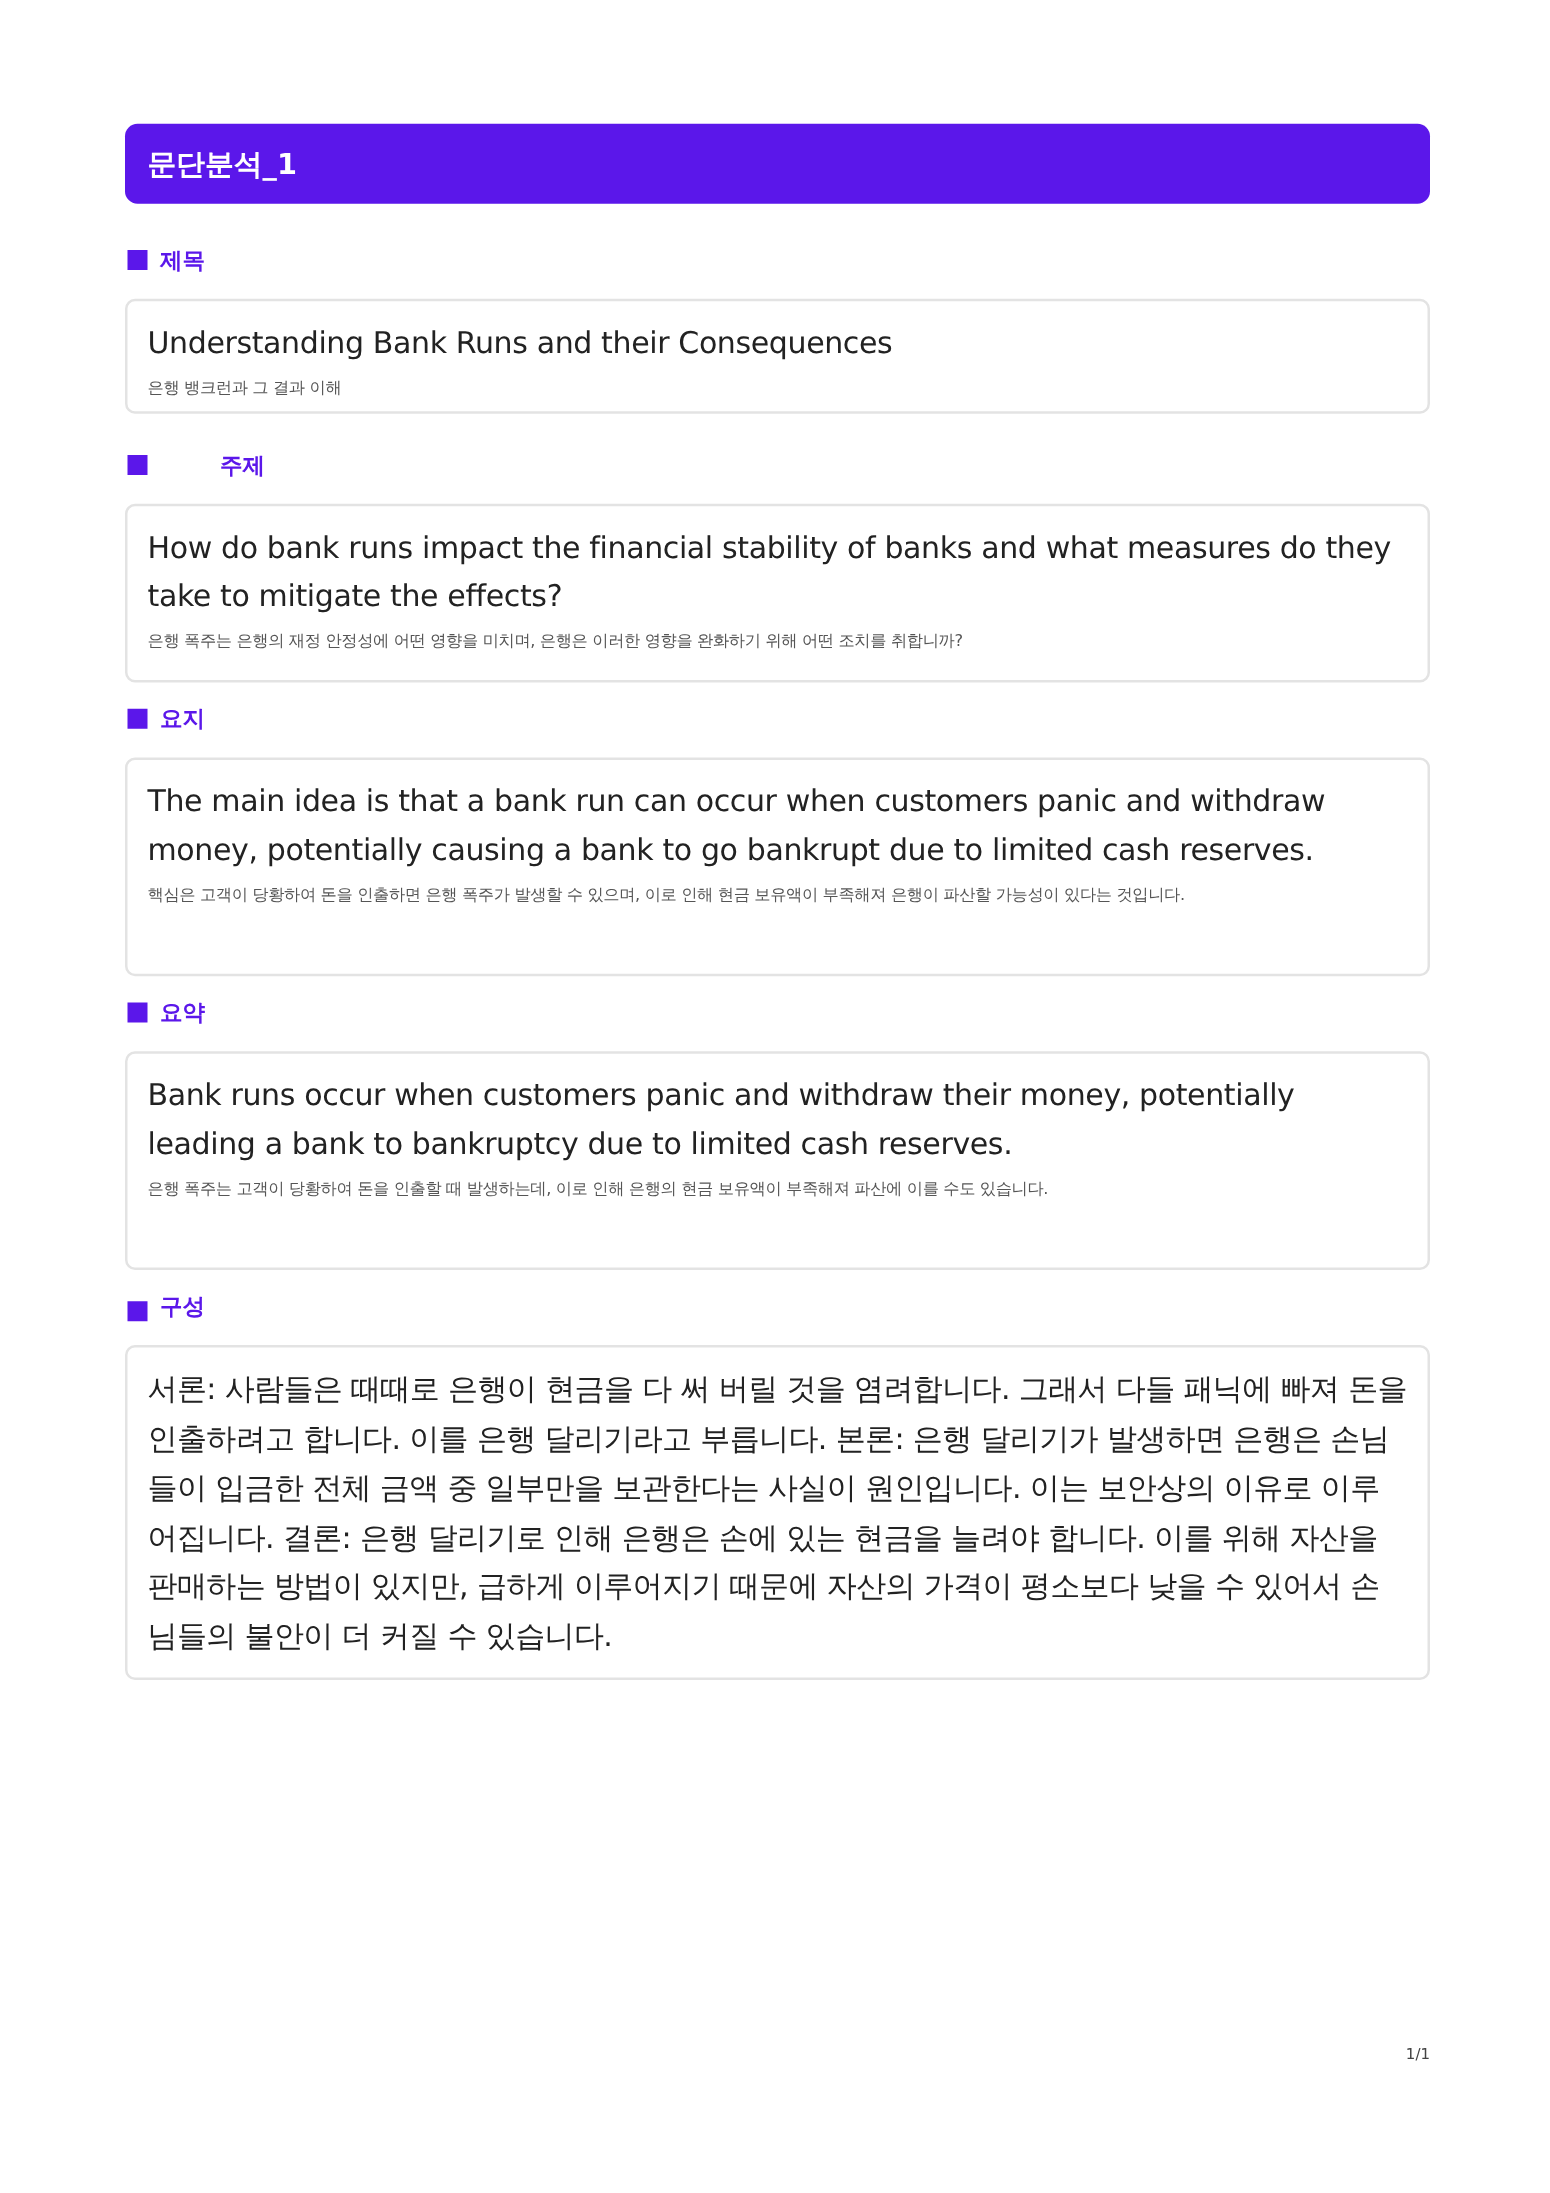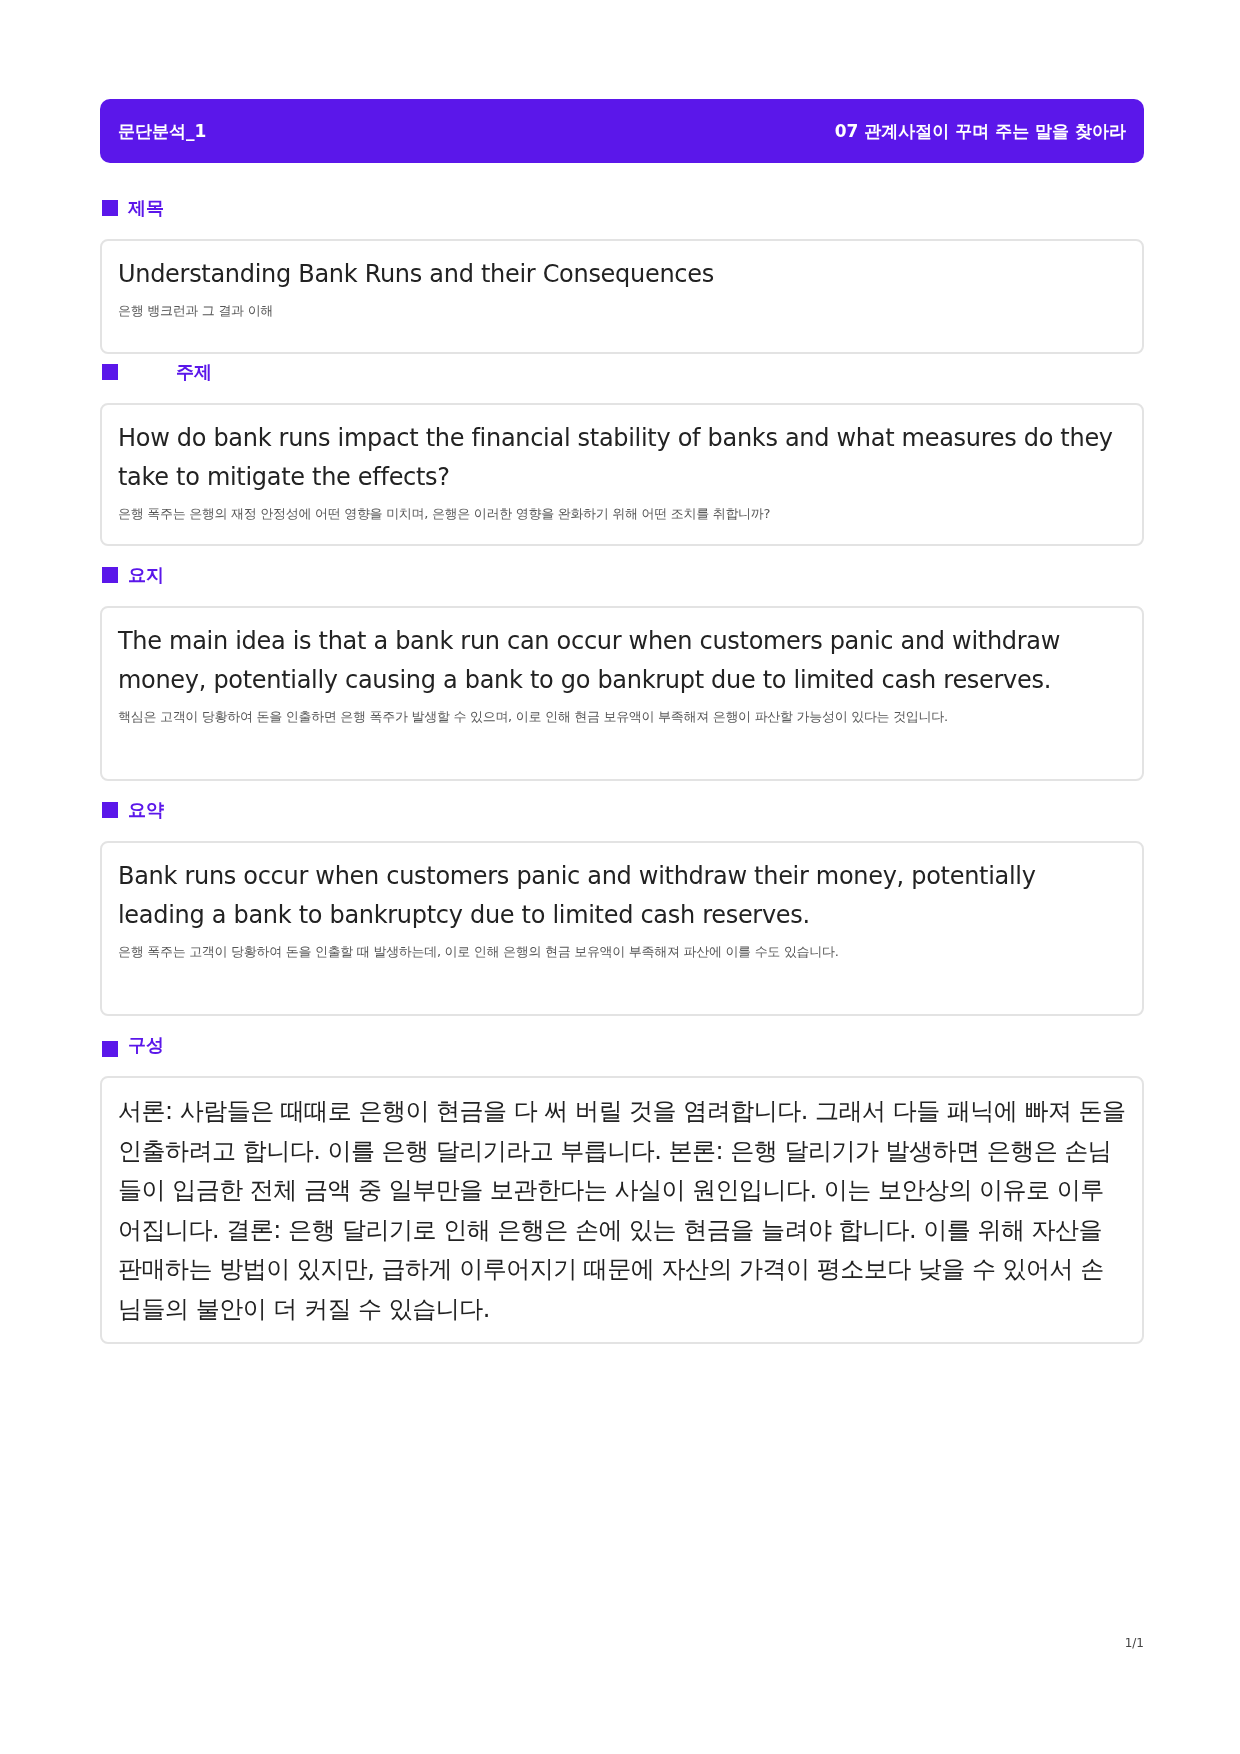--- a/index.html
+++ b/index.html
@@ -22,21 +22,21 @@
       width: 1044px;
       height: 64px;
       background: #5b17ea;
       border-radius: 10px;
       display: flex;
       align-items: center;
       justify-content: space-between;
       padding: 0 18px;
       box-sizing: border-box;
       color: #ffffff;
-      font-size: 17px;
+      font-size: 23px;
       font-weight: bold;
       text-align: center;
     }
     .section-heading {
       position: absolute;
       left: 102px;
       display: flex;
       align-items: center;
       color: #5b17ea;
       font-size: 18px;
@@ -83,28 +83,27 @@
       top: 1636px;
       font-size: 12px;
       color: #444444;
     }
   </style>
 </head>
 <body>
 
 <div class="header-bar">
   <span>문단분석_1</span>
-  <span>07 관계사절이 꾸며 주는 말을 찾아라</span>
 </div>
 
 <div class="section-heading" style="top:196px;">
   <span class="square"></span>
   <span>제목</span>
 </div>
-<div class="card" style="top:239px; height:115px;">
+<div class="card" style="top:239px; height:92px;">
   <div class="en">Understanding Bank Runs and their Consequences</div>
   <div class="ko">은행 뱅크런과 그 결과 이해</div>
 </div>
 
 <div class="section-heading" style="top:360px;gap:48px;">
   <span class="square"></span>
   <span>주제</span>
 </div>
 <div class="card" style="top:403px; height:143px;">
   <div class="en">How do bank runs impact the financial stability of banks and what measures do they take to mitigate the effects?</div>

